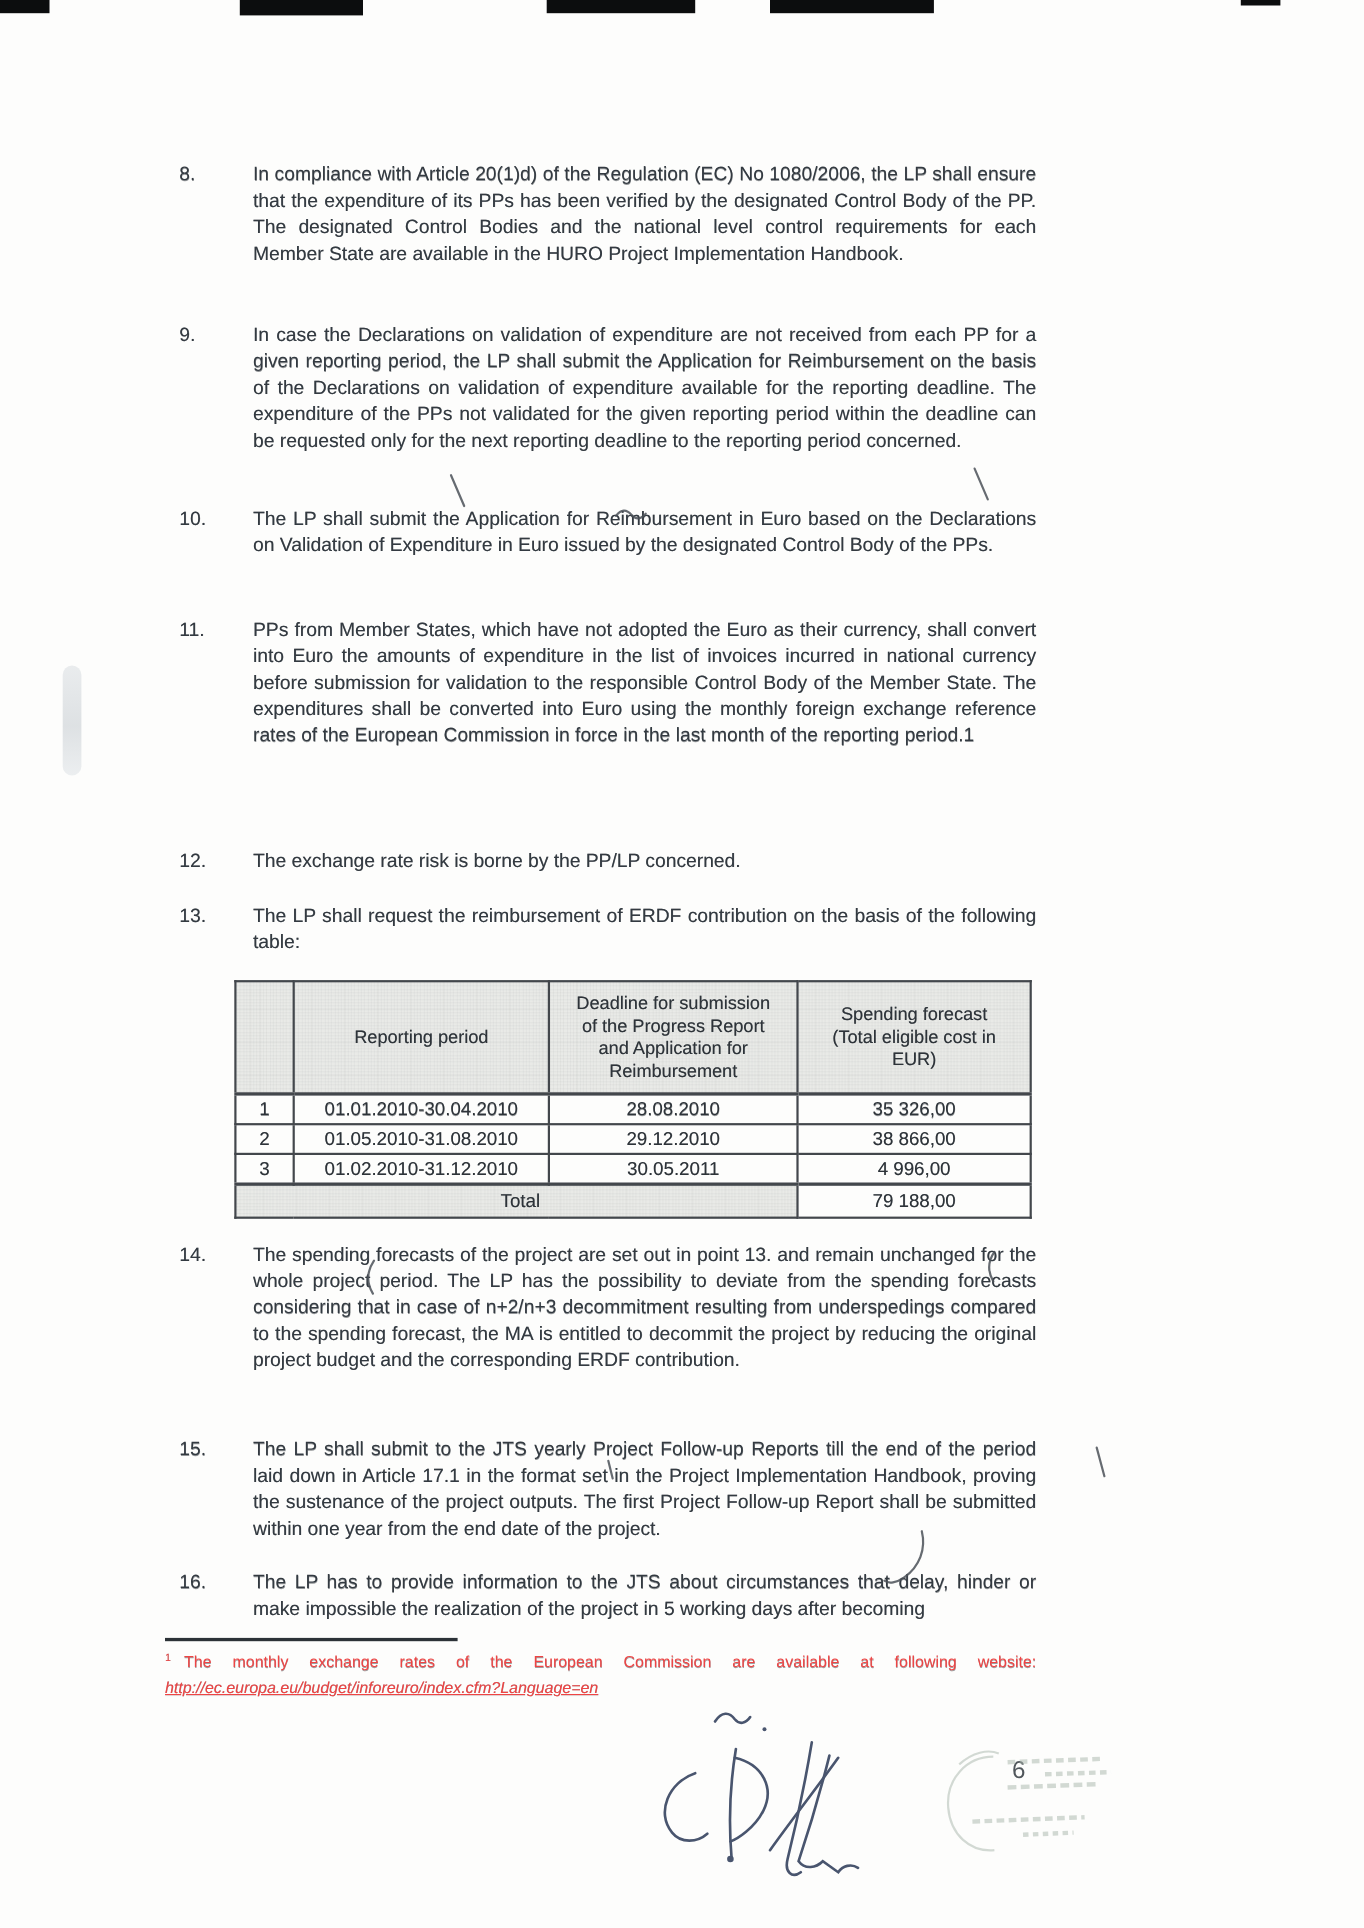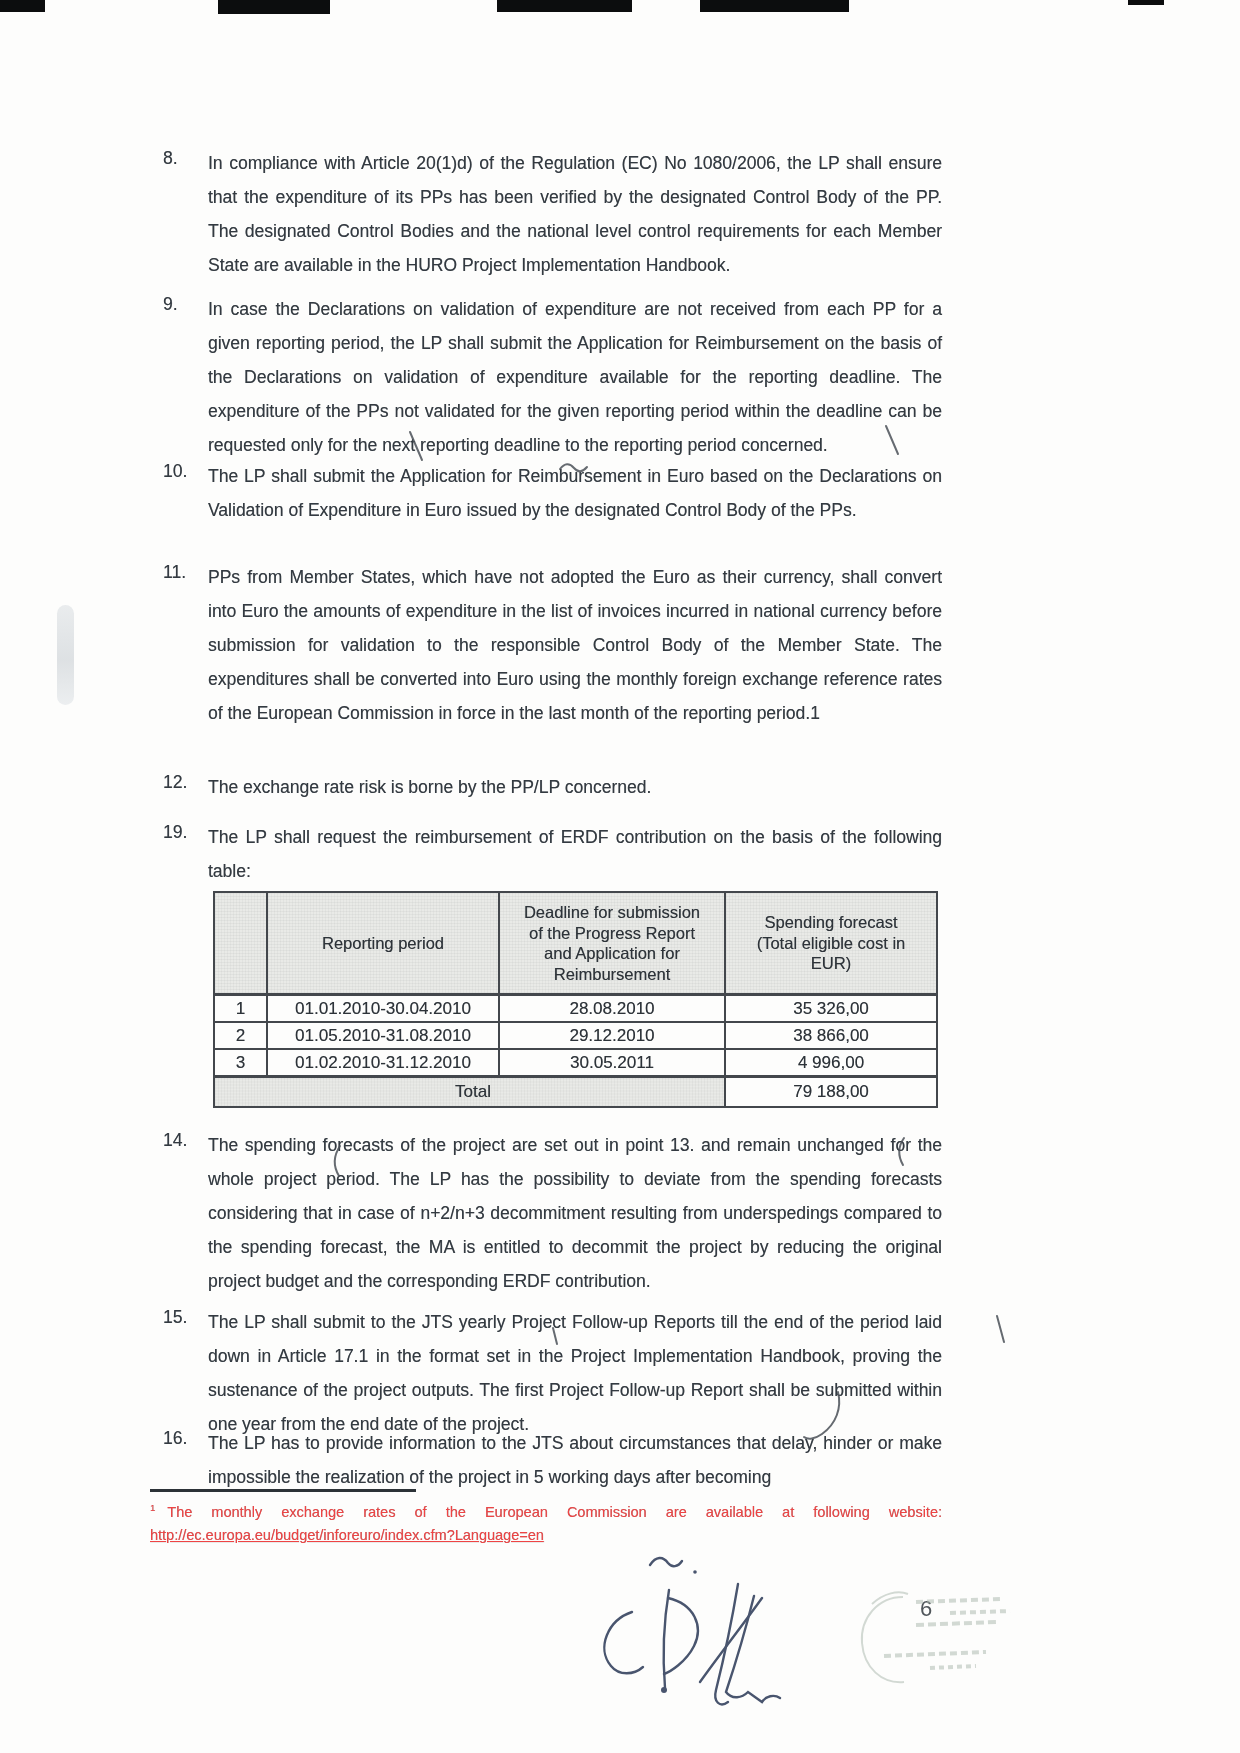--- a/index.html
+++ b/index.html
@@ -13,22 +13,23 @@
     position:absolute; left:57px; top:605px; width:17px; height:100px;
     background:linear-gradient(180deg,#e6e9eb,#d8dcdf 55%,#e9ecee);
     border-radius:9px; opacity:.85;
   }
   .para { position:absolute; left:163px; width:779px; display:flex; }
   .pnum {
     flex:0 0 45px; font-size:17.5px; line-height:25.5px;
     text-shadow:0.2px 0.2px 0.3px rgba(40,46,52,.5);
   }
   .ptext {
-    flex:1; font-size:17.5px; line-height:34px; text-align:justify;
+    flex:1; font-size:17.5px; line-height:24px; text-align:justify;
     text-shadow:0.2px 0.2px 0.3px rgba(40,46,52,.5);
+    margin-left:22px;
   }
   .dtable {
     position:absolute; top:891px; left:213px; width:723px;
     border-collapse:collapse; table-layout:fixed;
     color:#2d3339; text-shadow:0.2px 0.2px 0.3px rgba(40,46,52,.5);
   }
   .dtable th, .dtable td { border:2px solid #43474c; text-align:center; padding:0; }
   .dtable th { font-weight:400; font-size:16.5px; line-height:20.5px; height:100px; vertical-align:middle; }
   .dtable thead th { border-bottom:3px solid #43474c; }
   .dtable td { height:25px; font-size:17px; }
@@ -42,21 +43,21 @@
   .trow td { border-top:3px solid #43474c; height:28px; }
   .total-label { text-align:right; padding-left:7px !important; }
   .fnrule { position:absolute; left:150px; top:1489px; width:266px; height:3px; background:#2c3237; }
   .footnote {
     position:absolute; left:150px; top:1497px; width:792px;
     font-size:14.5px; line-height:21.5px; color:#ef4444;
     text-shadow:0.2px 0.2px 0.3px rgba(40,46,52,.45);
   }
   .fn-line1 { text-align:justify; text-align-last:justify; }
   .fn-marker { font-size:9.5px; vertical-align:super; margin-right:12px; }
-  .fn-link { text-decoration:underline; margin-top:2px; }
+  .fn-link { text-decoration:underline; margin-top:2px;font-style:italic; }
   .page-number { position:absolute; left:920px; top:1596px; font-size:22px; color:#50565b; }
   .overlay { position:absolute; left:0; top:0; pointer-events:none; }
 </style>
 </head>
 <body>
 
 <div class="page">
 
   <div class="scan-bar" style="left:0;top:0;width:45px;height:12px"></div>
   <div class="scan-bar" style="left:218px;top:0;width:112px;height:14px"></div>
@@ -79,21 +80,21 @@
   </div>
   <div class="para" style="top:560px">
     <span class="pnum">11.</span>
     <div class="ptext">PPs from Member States, which have not adopted the Euro as their currency, shall convert into Euro the amounts of expenditure in the list of invoices incurred in national currency before submission for validation to the responsible Control Body of the Member State. The expenditures shall be converted into Euro using the monthly foreign exchange reference rates of the European Commission in force in the last month of the reporting period.1</div>
   </div>
   <div class="para" style="top:770px">
     <span class="pnum">12.</span>
     <div class="ptext">The exchange rate risk is borne by the PP/LP concerned.</div>
   </div>
   <div class="para" style="top:820px">
-    <span class="pnum">19.</span>
+    <span class="pnum">13.</span>
     <div class="ptext">The LP shall request the reimbursement of ERDF contribution on the basis of the following table:</div>
   </div>
 
   <table class="dtable">
     <colgroup>
         <col style="width:53px">
         <col style="width:232px">
         <col style="width:226px">
         <col style="width:212px">
       </colgroup>

